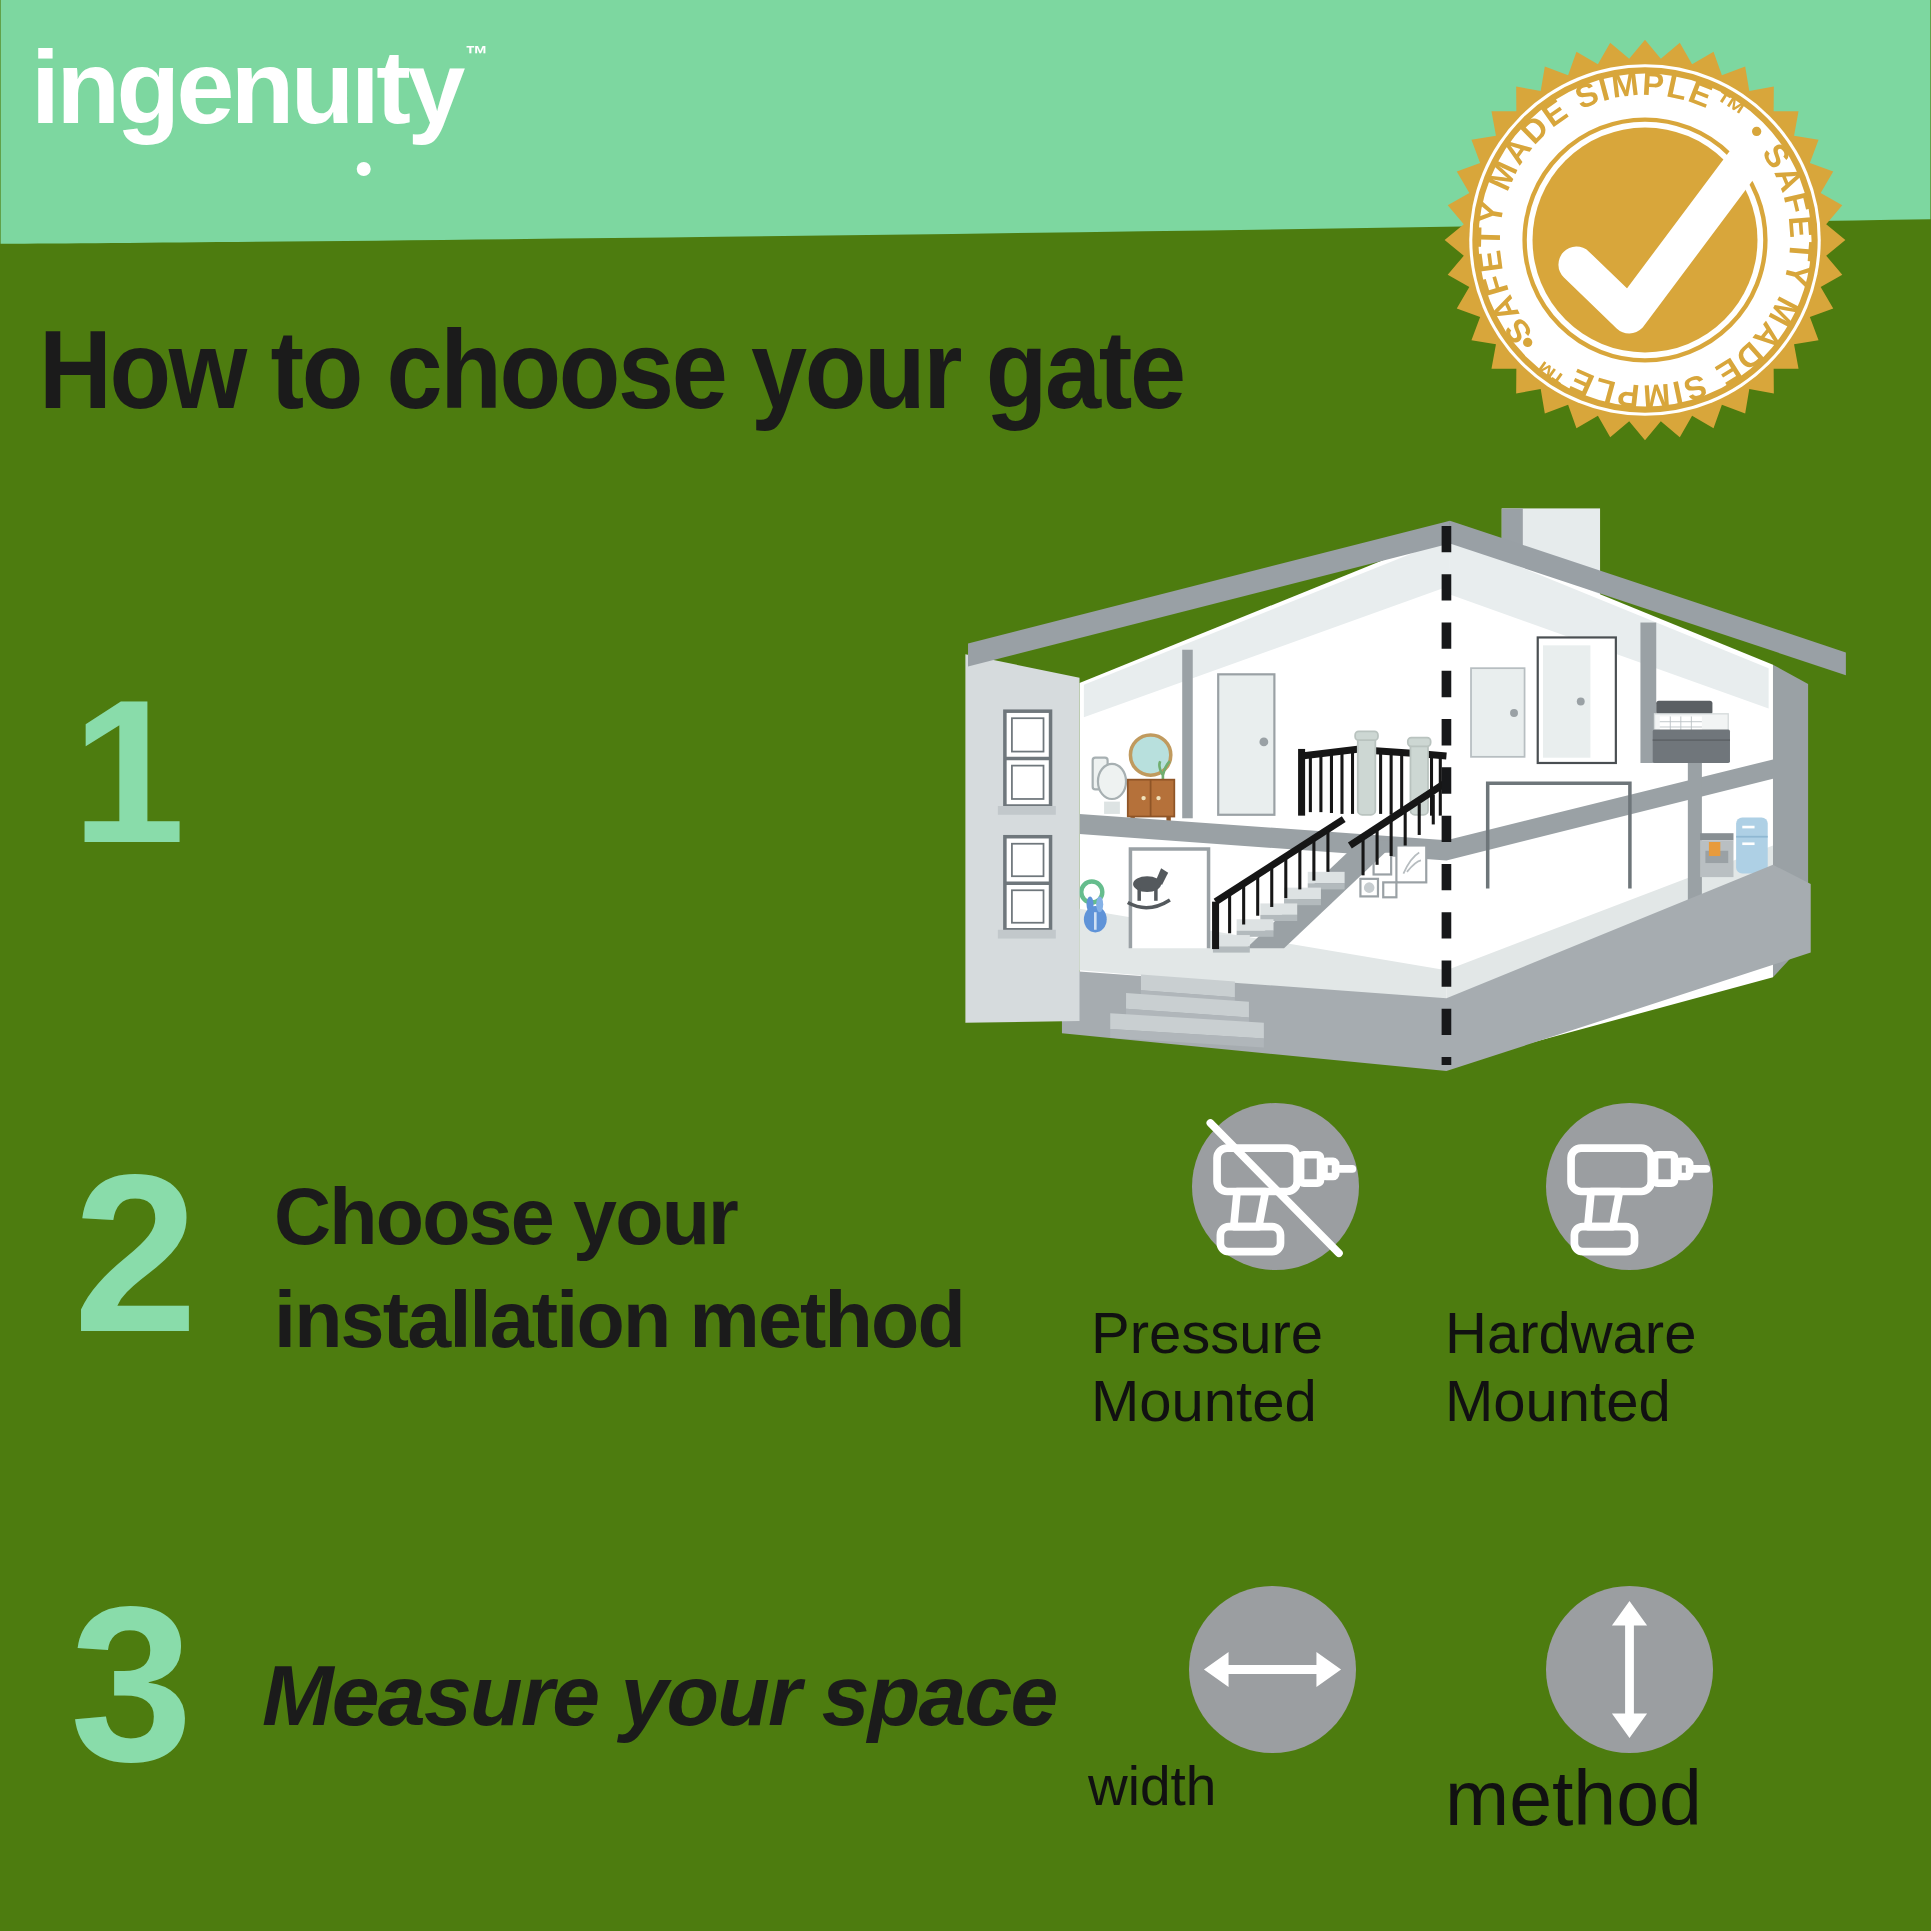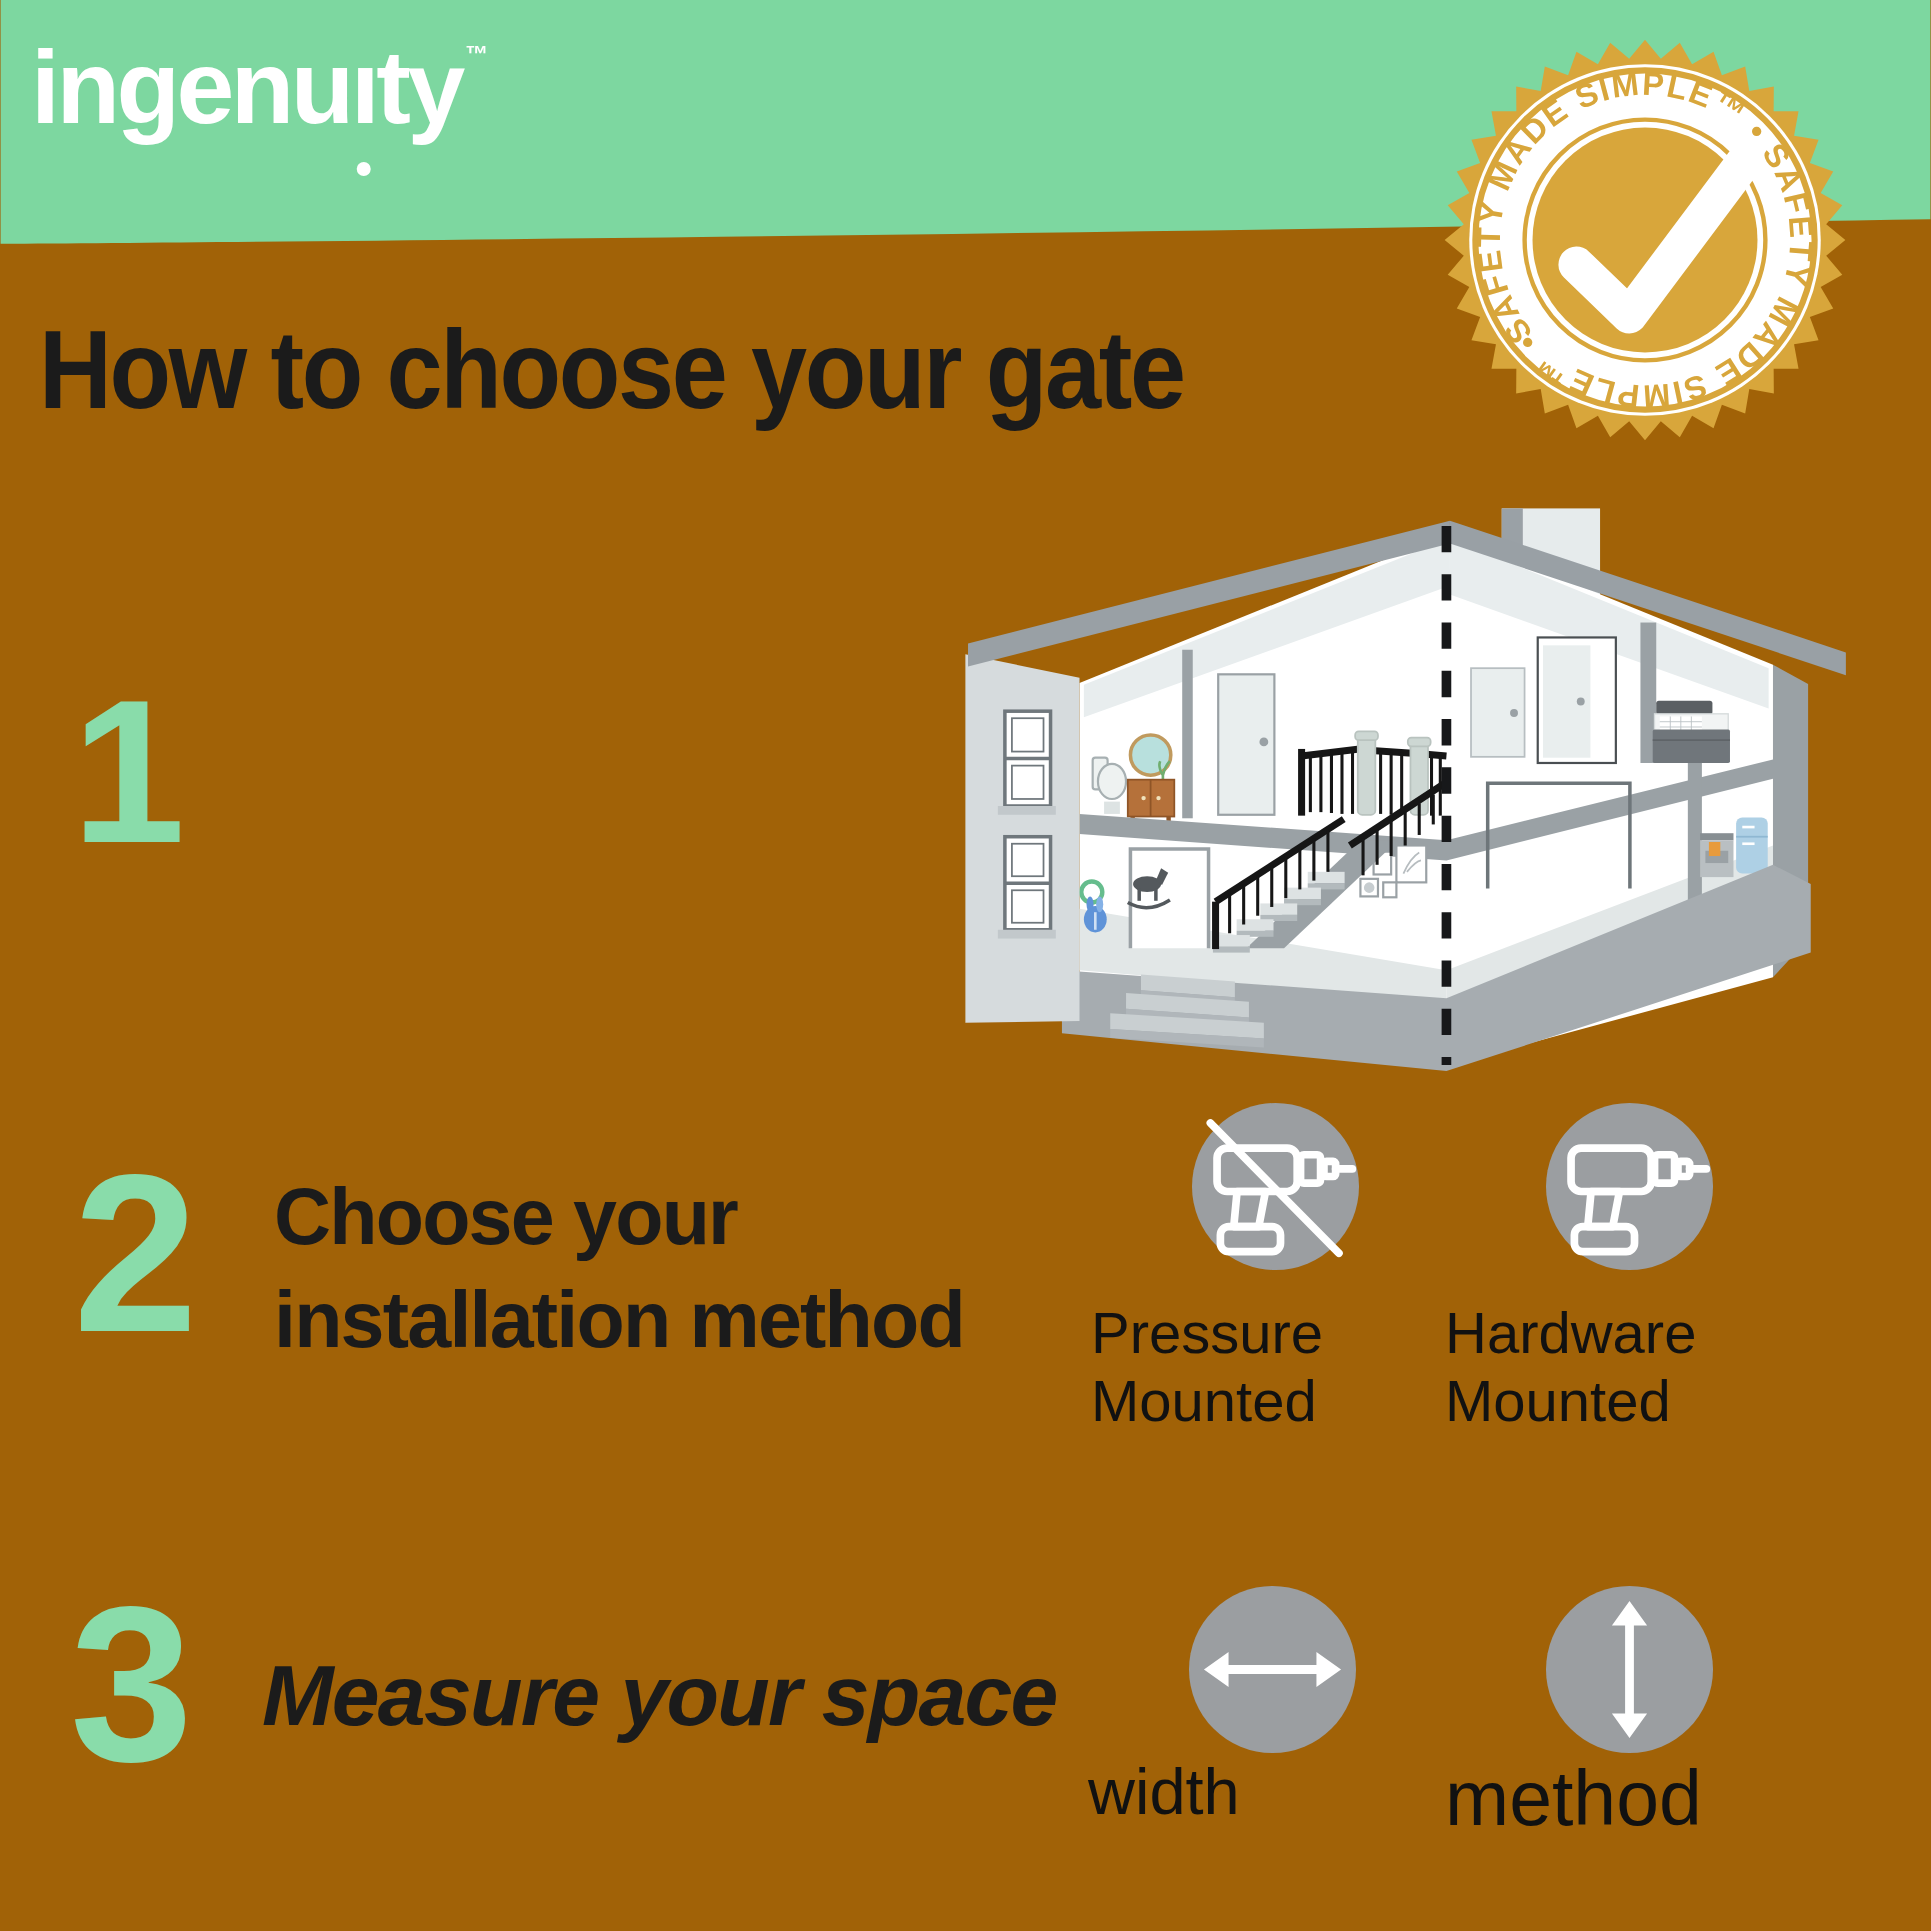--- a/index.html
+++ b/index.html
@@ -1,16 +1,16 @@
 <!DOCTYPE html>
 <html style="font-size:14px"><head>
 <meta charset="utf-8">
 <style>
   html,body{margin:0;padding:0;background:#fff;}
-  .canvas{position:relative;width:1931px;height:1931px;background:#a16207;overflow:hidden;
+  .canvas{position:relative;width:1931px;height:1931px;background:#4d7c0f;overflow:hidden;
           font-family:"Liberation Sans",sans-serif;color:#1b1b1b;}
   svg{display:block;}
   .band{position:absolute;left:0;top:0;}
   .logo{position:absolute;left:31px;top:24.6px;font-size:104px;font-weight:700;color:#ffffff;
         letter-spacing:-3.5px;line-height:1.2;}
   .logo .lowdot{position:relative;display:inline-block;}
   .logo .lowdot .dot{position:absolute;left:50%;transform:translateX(-50%);bottom:-0.26em;
         width:0.14em;height:0.14em;border-radius:50%;background:#fff;}
   .logo sup{font-size:23px;vertical-align:61px;letter-spacing:0;margin-left:3.5px;}
   .badge{position:absolute;left:1442px;top:37px;}
@@ -27,21 +27,21 @@
   .t2{left:274px;top:1165px;}
   .t3{left:262px;top:1644px;font-size:86px;font-style:italic;}
   .iconbub{position:absolute;width:167px;height:167px;}
   .p-ic{left:1192px;top:1103px;}
   .h-ic{left:1546px;top:1103px;}
   .w-ic{left:1189px;top:1586px;}
   .v-ic{left:1546px;top:1586px;}
   .iclabel{position:absolute;width:369px;text-align:left;font-weight:400;color:#111;}
   .p-lb{left:1091px;top:1299px;font-size:58px;line-height:68px;}
   .h-lb{left:1445px;top:1299px;font-size:58px;line-height:68px;}
-  .w-lb{left:1088px;top:1754px;font-size:65px;}
+  .w-lb{left:1088px;top:1754px;font-size:55px;}
   .v-lb{left:1445px;top:1754px;font-size:77px;}
 </style>
 </head>
 <body>
 
 <div class="canvas">
 
   <svg class="band" width="1931" height="250" viewBox="0 0 2200 285">
     <path d="M0,0 H2200 V250 C1750,257 1250,265 820,270 C480,274 160,277 0,278 Z" fill="#7dd7a0"></path>
   </svg>

